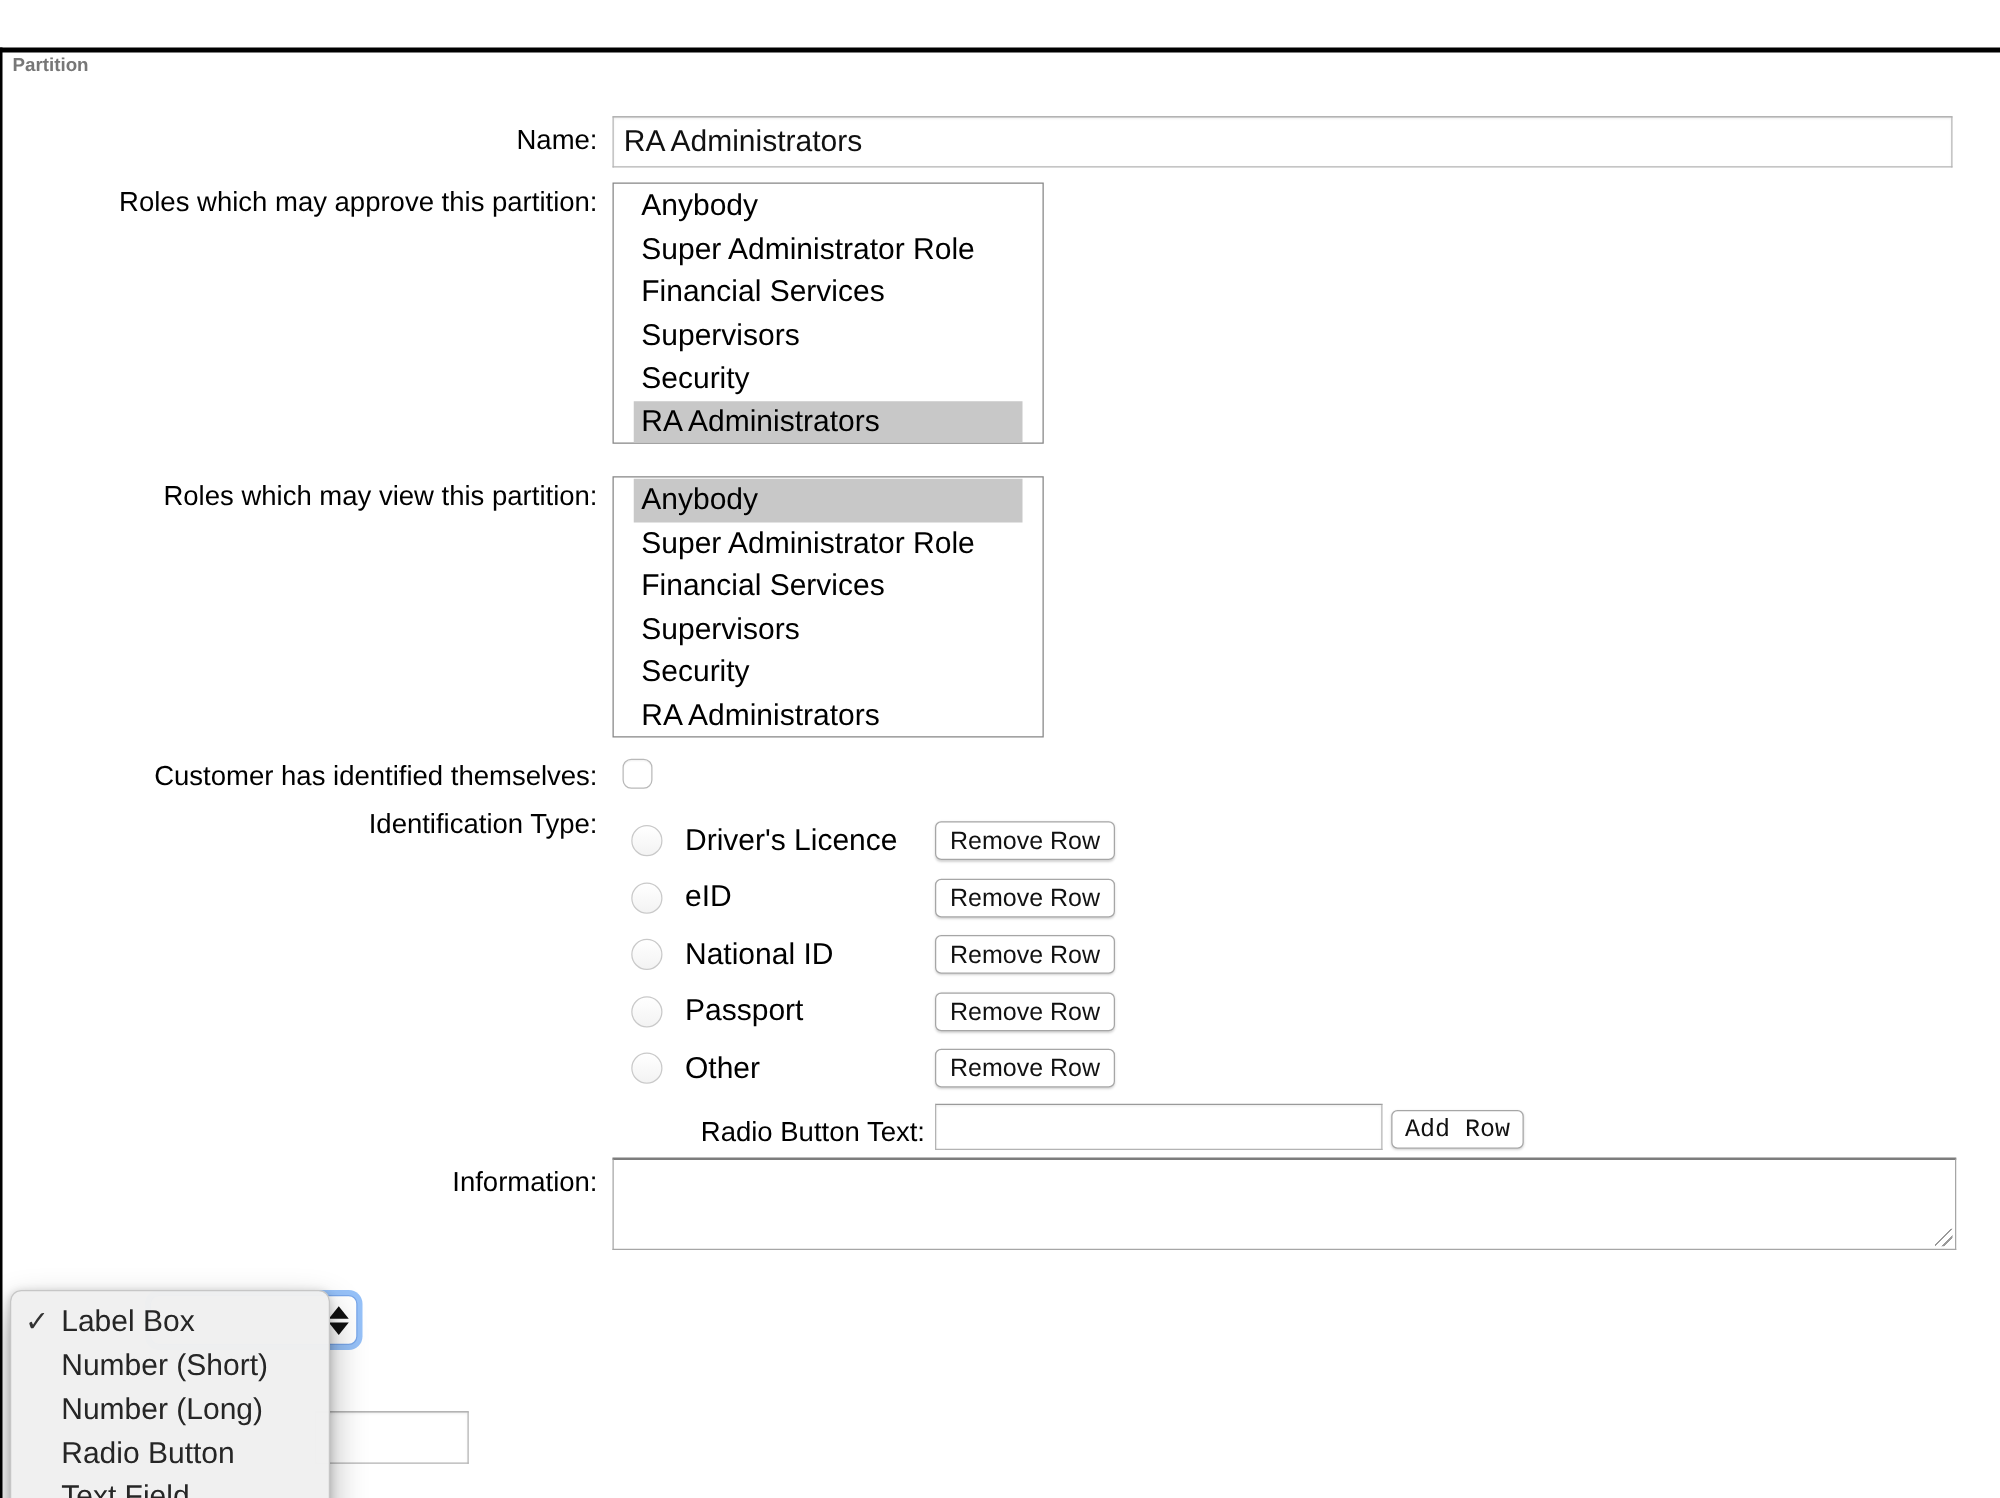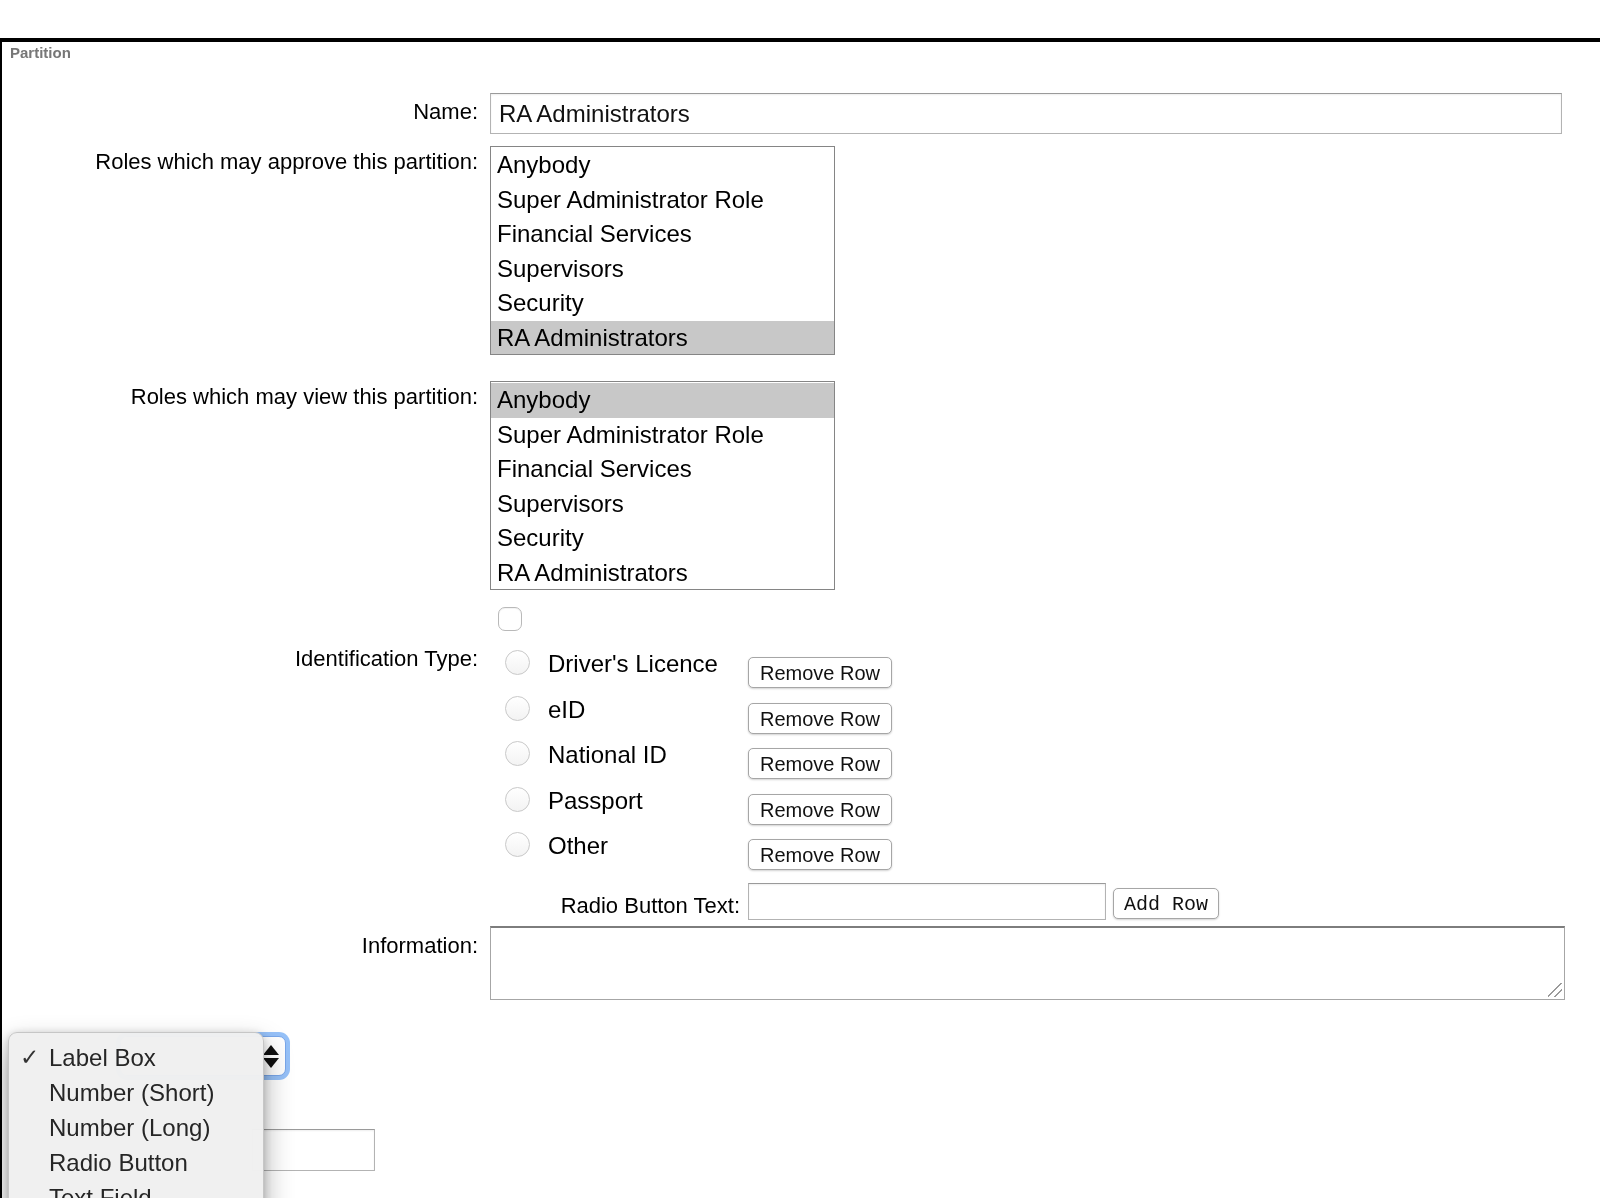--- a/index.html
+++ b/index.html
@@ -26,35 +26,35 @@
     position:absolute;background:#fff;border:1px solid #b3b3b3;border-top-color:#9a9a9a;
     box-shadow:inset 0 1px 2px rgba(0,0,0,0.07);font-family:inherit;font-size:24px;color:#111;
     padding:0 8px;box-sizing:border-box;outline:none;
   }
   .input-name{left:490px;top:57px;width:1072px;height:41px;}
   .input-radiolabel{left:748px;top:847px;width:358px;height:37px;font-size:21px;}
   .input-hidden-bottom{left:252px;top:1093px;width:123px;height:42px;z-index:5;}
 
   .listbox{
     position:absolute;left:490px;width:345px;height:209px;background:#fff;
-    border:1px solid #858585;box-sizing:border-box;padding:1px 0;overflow:hidden;
+    border:1px solid #858585;box-sizing:border-box;padding:1px 16px;overflow:hidden;
   }
   .listbox-approve{top:110px;}
   .listbox-view{top:345px;}
   .listbox .opt{height:34.5px;line-height:34.5px;padding-left:6px;font-size:24px;white-space:nowrap;}
   .listbox .opt.selected{background:#c8c8c8;}
 
   .checkbox{
     position:absolute;left:498px;top:571px;width:24px;height:24px;background:#fff;
     border:1px solid #b9b9b9;border-radius:7px;box-sizing:border-box;
     box-shadow:inset 0 1px 1px rgba(0,0,0,0.05);
   }
 
   .radio-rows{position:absolute;left:505px;top:614px;width:700px;}
-  .radio-row{position:relative;height:45.5px;display:flex;align-items:flex-start;}
+  .radio-row{position:relative;height:45.5px;display:flex;align-items:center;}
   .radio{
     width:25px;height:25px;border:1px solid #c9c9c9;border-radius:50%;
     background:linear-gradient(#ffffff,#f3f3f3);box-sizing:border-box;flex:none;
   }
   .radio-row .radio-text{margin-left:18px;font-size:24px;}
   .btn{
     font-family:inherit;font-size:20px;color:#111;background:#fff;border:1px solid #a6a6a6;
     border-radius:5px;box-shadow:0 1px 2px rgba(0,0,0,0.18);text-align:center;box-sizing:border-box;
   }
   .btn-remove{position:absolute;left:243px;top:7px;width:144px;height:31px;line-height:29px;}
@@ -121,20 +121,21 @@
   <div class="lbl lbl-view">Roles which may view this partition:</div>
   <div class="listbox listbox-view">
     <div class="opt selected">Anybody</div>
     <div class="opt">Super Administrator Role</div>
     <div class="opt">Financial Services</div>
     <div class="opt">Supervisors</div>
     <div class="opt">Security</div>
     <div class="opt">RA Administrators</div>
   </div>
 
+  <div class="lbl lbl-customer">Customer has identified themselves:</div>
   <div class="checkbox"></div>
 
   <div class="lbl lbl-ident">Identification Type:</div>
   <div class="radio-rows">
     <div class="radio-row">
       <div class="radio"></div>
       <div class="radio-text">Driver's Licence</div>
       <button class="btn btn-remove">Remove Row</button>
     </div>
     <div class="radio-row">

